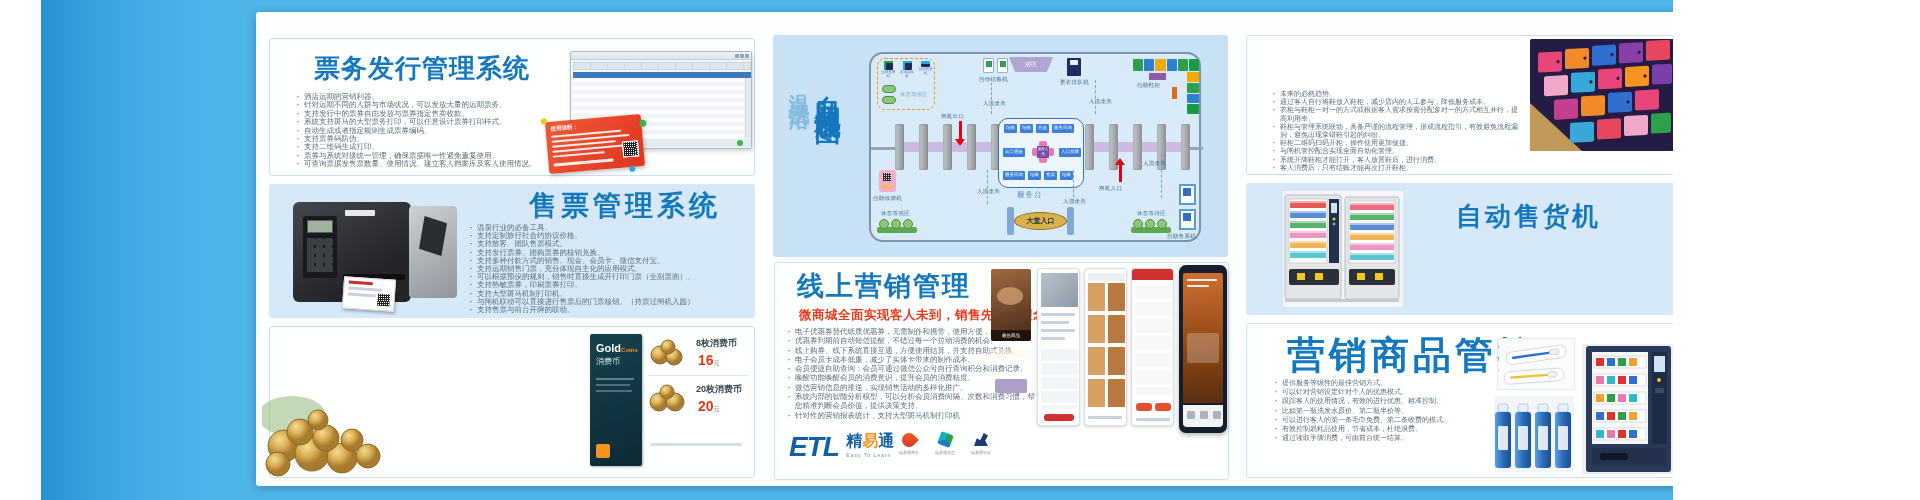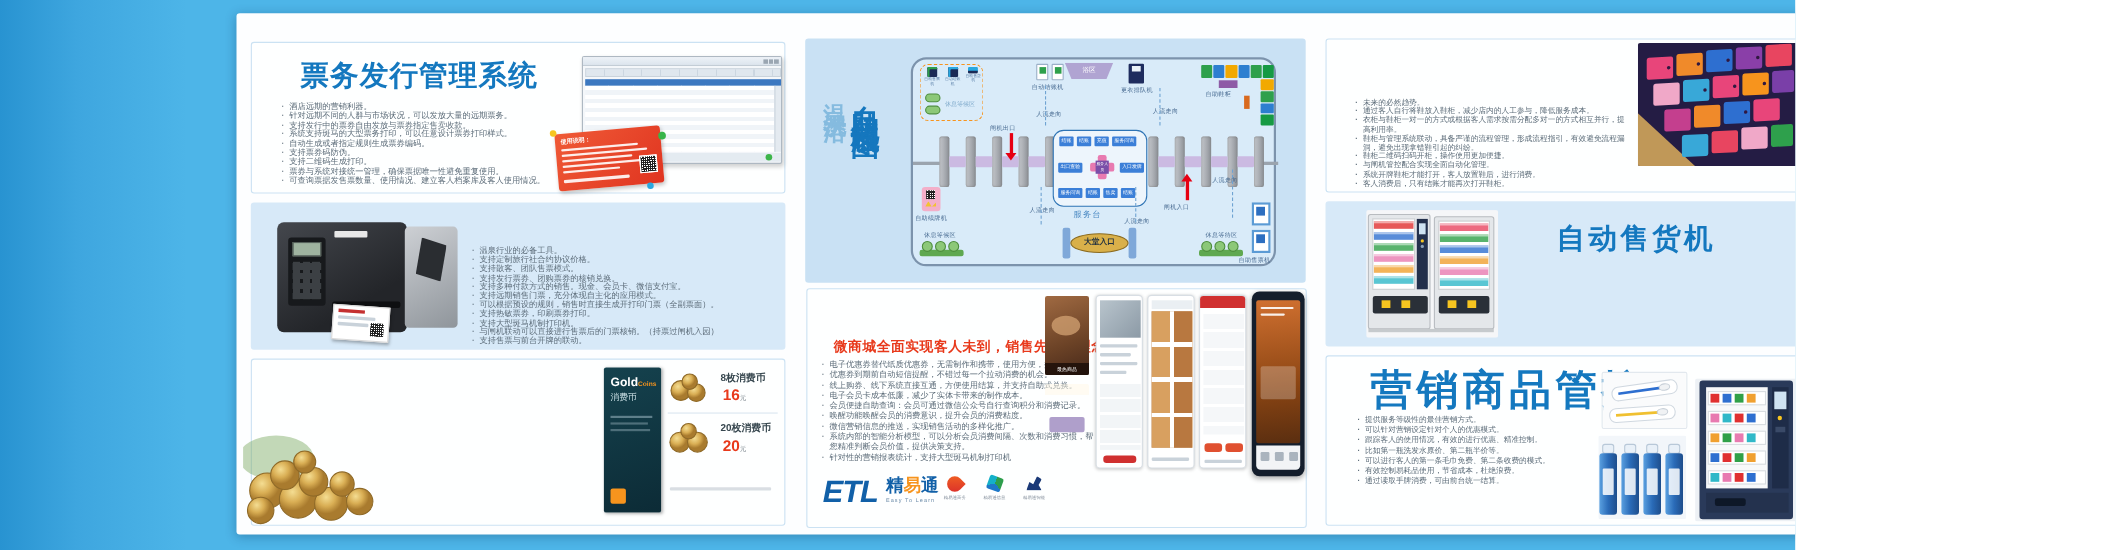--- a/index.html
+++ b/index.html
@@ -1,19 +1,19 @@
 <!DOCTYPE html>
 <html><head>
 <meta charset="utf-8">
 <style>
 *{margin:0;padding:0;box-sizing:border-box}
 html,body{width:1920px;height:500px;overflow:hidden}
 body{font-family:"Liberation Sans","DejaVu Sans",sans-serif;}
 .stage{position:relative;width:1632px;height:500px;overflow:hidden;
-  background:linear-gradient(90deg,#2893D1 0,#3EA6DF 70px,#4DB5E8 170px,#4DB5E8 1750px,#3EA6DF 1850px,#2893D1 100%);}
+  background:linear-gradient(90deg,#2893D1 0,#3EA6DF 70px,#4DB5E8 170px,#4DB5E8 1750px,#3EA6DF 1850px,#2893D1 100%);margin-left:41px;}
 .board{position:absolute;left:215px;top:12px;width:1488px;height:474px;background:#FDFEFF;border-radius:3px;box-shadow:0 2px 10px rgba(0,40,80,.3)}
 .a{position:absolute}
 .panel{position:absolute;border-radius:3px}
 .p-white{background:#FEFFFF;border:1px solid #CBE2F3}
 .p-blue{background:#D7E9F8}
 .ptitle{position:absolute;font-weight:800;color:#1478BF;white-space:nowrap;line-height:1}
 .bullets{position:absolute;color:#5C6C79}
 .bullet{position:relative;padding-left:8px}
 .bullet:before{content:"\00B7";position:absolute;left:1px;font-weight:700}
 .vtitle{position:absolute;writing-mode:vertical-rl;text-orientation:upright;line-height:1;white-space:nowrap}
@@ -84,20 +84,21 @@
     <div class="a whitebar" style="left:5px;top:34px;width:52px"></div>
     <div class="a whitebar" style="left:5px;top:42px;width:60px;height:3px"></div>
     <div class="a qr" style="right:5px;top:26px;width:16px;height:16px;background-color:#fff;border:1px solid #fff"></div>
     <div class="a" style="left:-4px;top:-4px;width:6px;height:6px;border-radius:50%;background:#F7C520"></div>
     <div class="a" style="right:-5px;top:6px;width:7px;height:7px;border-radius:50%;background:#39B54A"></div>
     <div class="a" style="right:10px;bottom:-5px;width:6px;height:6px;border-radius:50%;background:#29A8E0"></div>
   </div>
 </div>
 
 <div class="panel p-blue" style="left:228px;top:184px;width:486px;height:134px">
+  <div class="ptitle" style="left:260px;top:8px;font-size:28px;letter-spacing:4px">售票管理系统</div>
   <div class="bullets" style="left:200px;top:40px;width:280px;font-size:7.5px;line-height:8.2px">
         <div class="bullet">温泉行业的必备工具。</div>
         <div class="bullet">支持定制旅行社合约协议价格。</div>
         <div class="bullet">支持散客、团队售票模式。</div>
         <div class="bullet">支持发行票券、团购票券的核销兑换。</div>
         <div class="bullet">支持多种付款方式的销售。现金、会员卡、微信支付宝。</div>
         <div class="bullet">支持远期销售门票，充分体现自主化的应用模式。</div>
         <div class="bullet">可以根据预设的规则，销售时直接生成开打印门票（全副票面）。</div>
         <div class="bullet">支持热敏票券，印刷票券打印。</div>
         <div class="bullet">支持大型斑马机制打印机。</div>
@@ -335,20 +336,21 @@
           <div class="a" style="left:2px;top:2px;width:8px;height:8px;background:#2D6FC0"></div>
         </div>
     <div class="a" style="left:308px;top:155px;width:17px;height:21px;background:#fff;border:2px solid #5B9BD5">
           <div class="a" style="left:2px;top:2px;width:8px;height:8px;background:#2D6FC0"></div>
         </div>
     <div class="dlab" style="left:296px;top:179px">自助售票机</div>
   </div>
 </div>
 
 <div class="panel p-white" style="left:733px;top:262px;width:455px;height:218px">
+  <div class="ptitle" style="left:22px;top:10px;font-size:27px;letter-spacing:2px">线上营销管理</div>
   <div class="a" style="left:24px;top:44px;font-size:12.5px;font-weight:700;color:#E8391B;letter-spacing:.5px;white-space:nowrap">微商城全面实现客人未到，销售先行的理念</div>
   <div class="bullets" style="left:12px;top:64px;width:250px;font-size:7.5px;line-height:9.3px">
         <div class="bullet">电子优惠券替代纸质优惠券，无需制作和携带，使用方便，推广迅速</div>
         <div class="bullet">优惠券到期前自动短信提醒，不错过每一个拉动消费的机会。</div>
         <div class="bullet">线上购券、线下系统直接互通，方便使用结算，并支持自助式兑换。</div>
         <div class="bullet">电子会员卡成本低廉，减少了实体卡带来的制作成本。</div>
         <div class="bullet">会员便捷自助查询：会员可通过微信公众号自行查询积分和消费记录。</div>
         <div class="bullet">唤醒功能唤醒会员的消费意识，提升会员的消费粘度。</div>
         <div class="bullet">微信营销信息的推送，实现销售活动的多样化推广。</div>
         <div class="bullet">系统内部的智能分析模型，可以分析会员消费间隔、次数和消费习惯，帮您精准判断会员价值，提供决策支持。</div>

